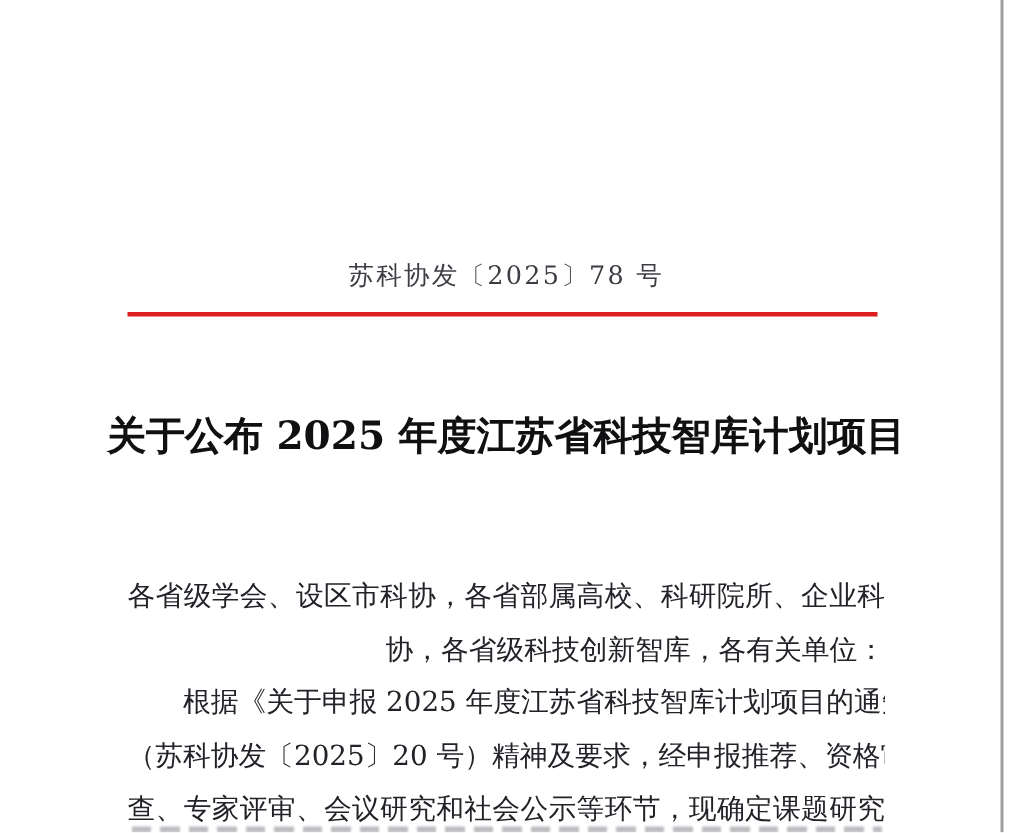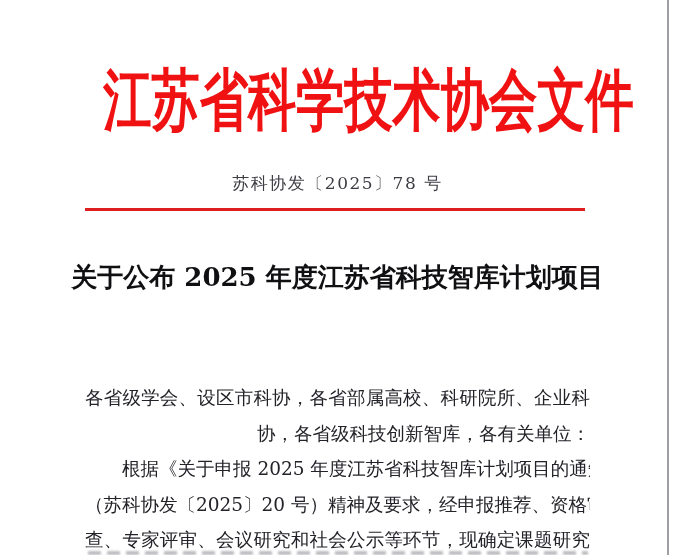--- a/index.html
+++ b/index.html
@@ -48,21 +48,21 @@
   .red-divider {
     position: absolute;
     top: 208px;
     left: 85px;
     width: 500px;
     height: 3px;
     background: #dd1f1f;
   }
   .doc-title {
     position: absolute;
-    top: 258px;
+    top: 272px;
     left: 0;
     width: 675px;
     text-align: center;
     font-size: 26px;
     font-weight: bold;
     color: #101013;
     line-height: 39px;
   }
   .body-block {
     position: absolute;
@@ -110,23 +110,20 @@
     width: 2px;
     height: 555px;
     background: #9f9fa3;
   }
 </style>
 </head>
 <body>
 
 <div class="page">
 
-  <div class="org-title">
-    <span class="squeeze">江苏省科学技术协会文件</span>
-  </div>
 
   <div class="doc-number">苏科协发〔2025〕78 号</div>
 
   <div class="red-divider"></div>
 
   <div class="doc-title">
     <div>关于公布 2025 年度江苏省科技智库计划项目</div>
   </div>
 
   <div class="body-block">

